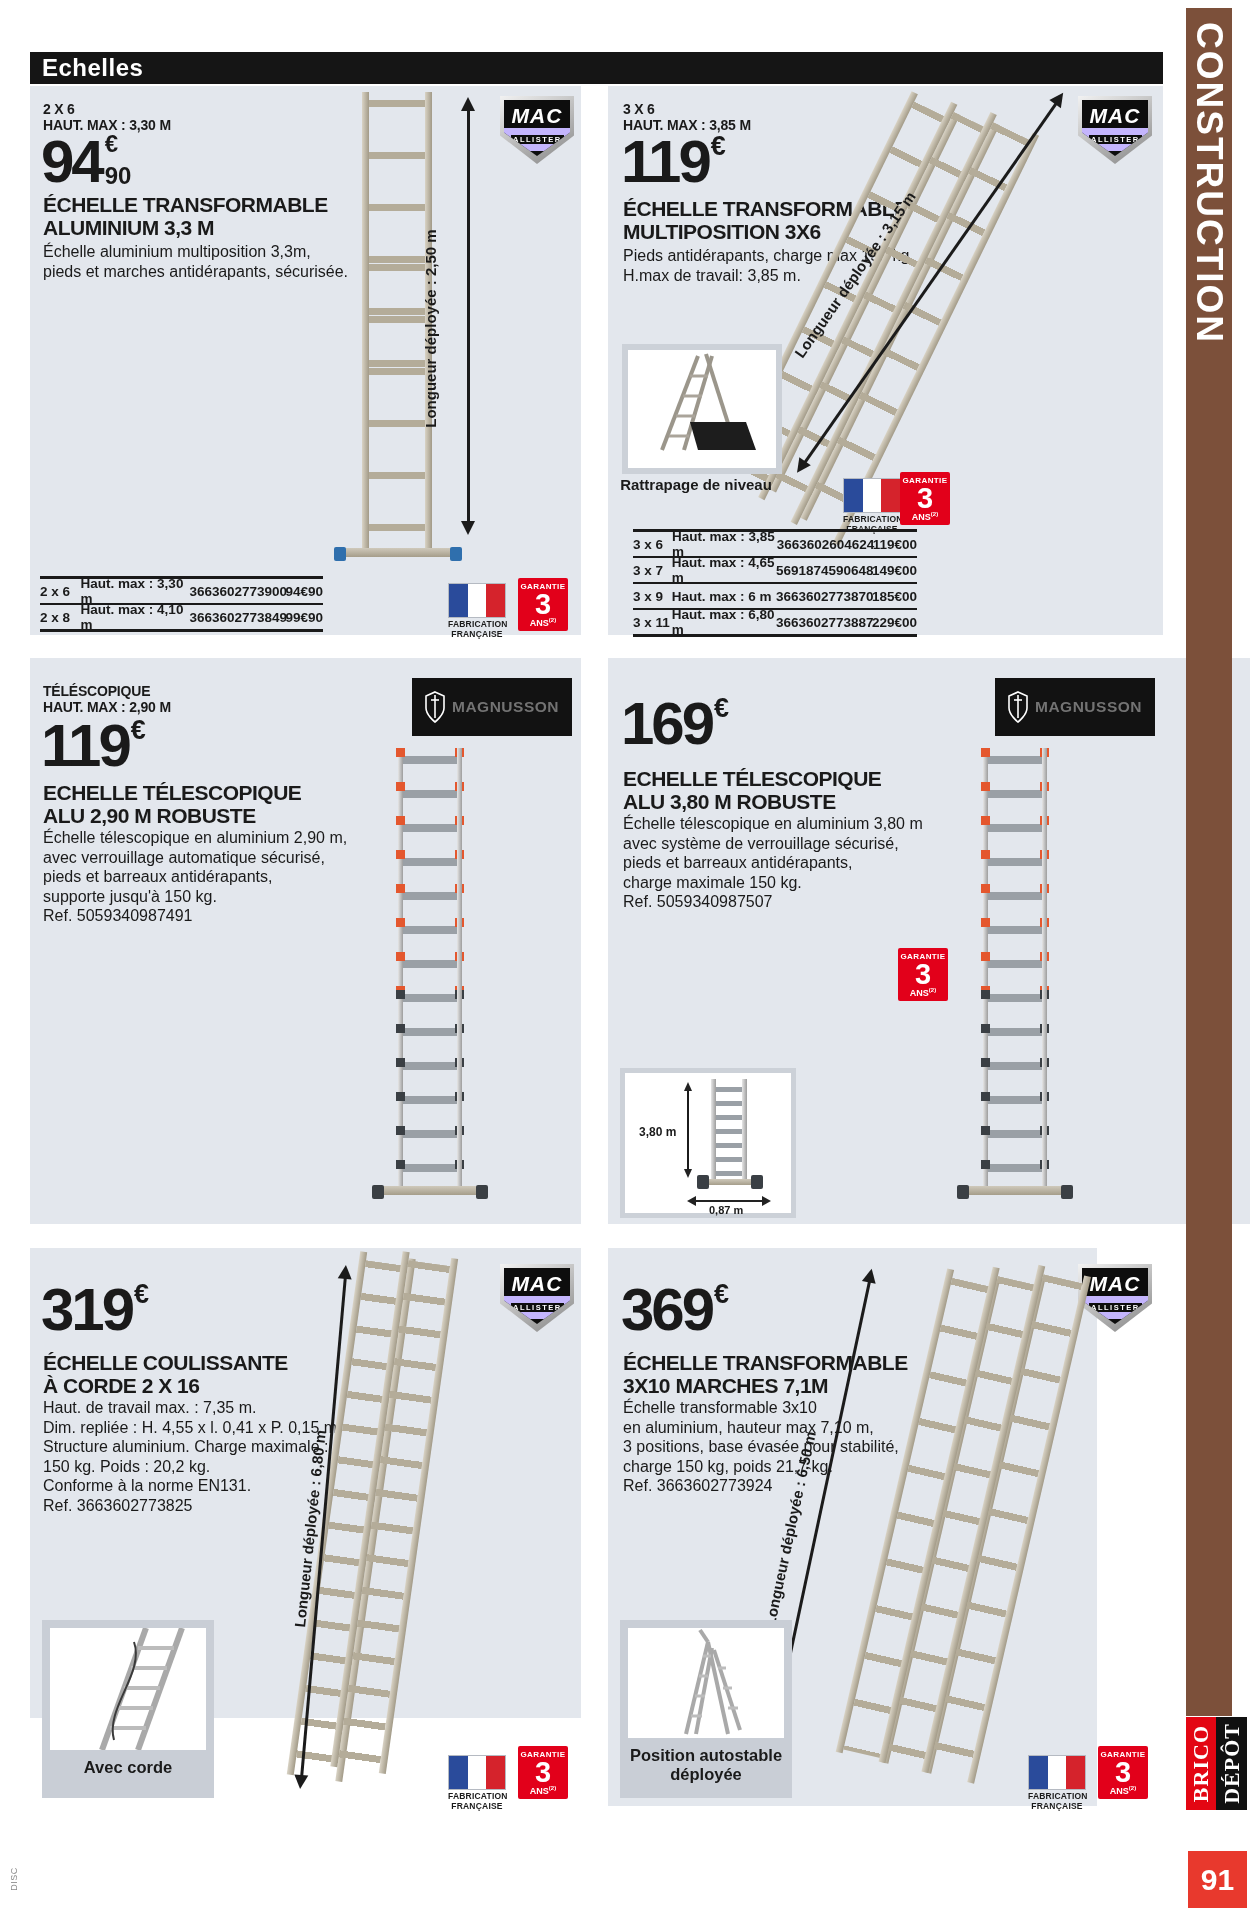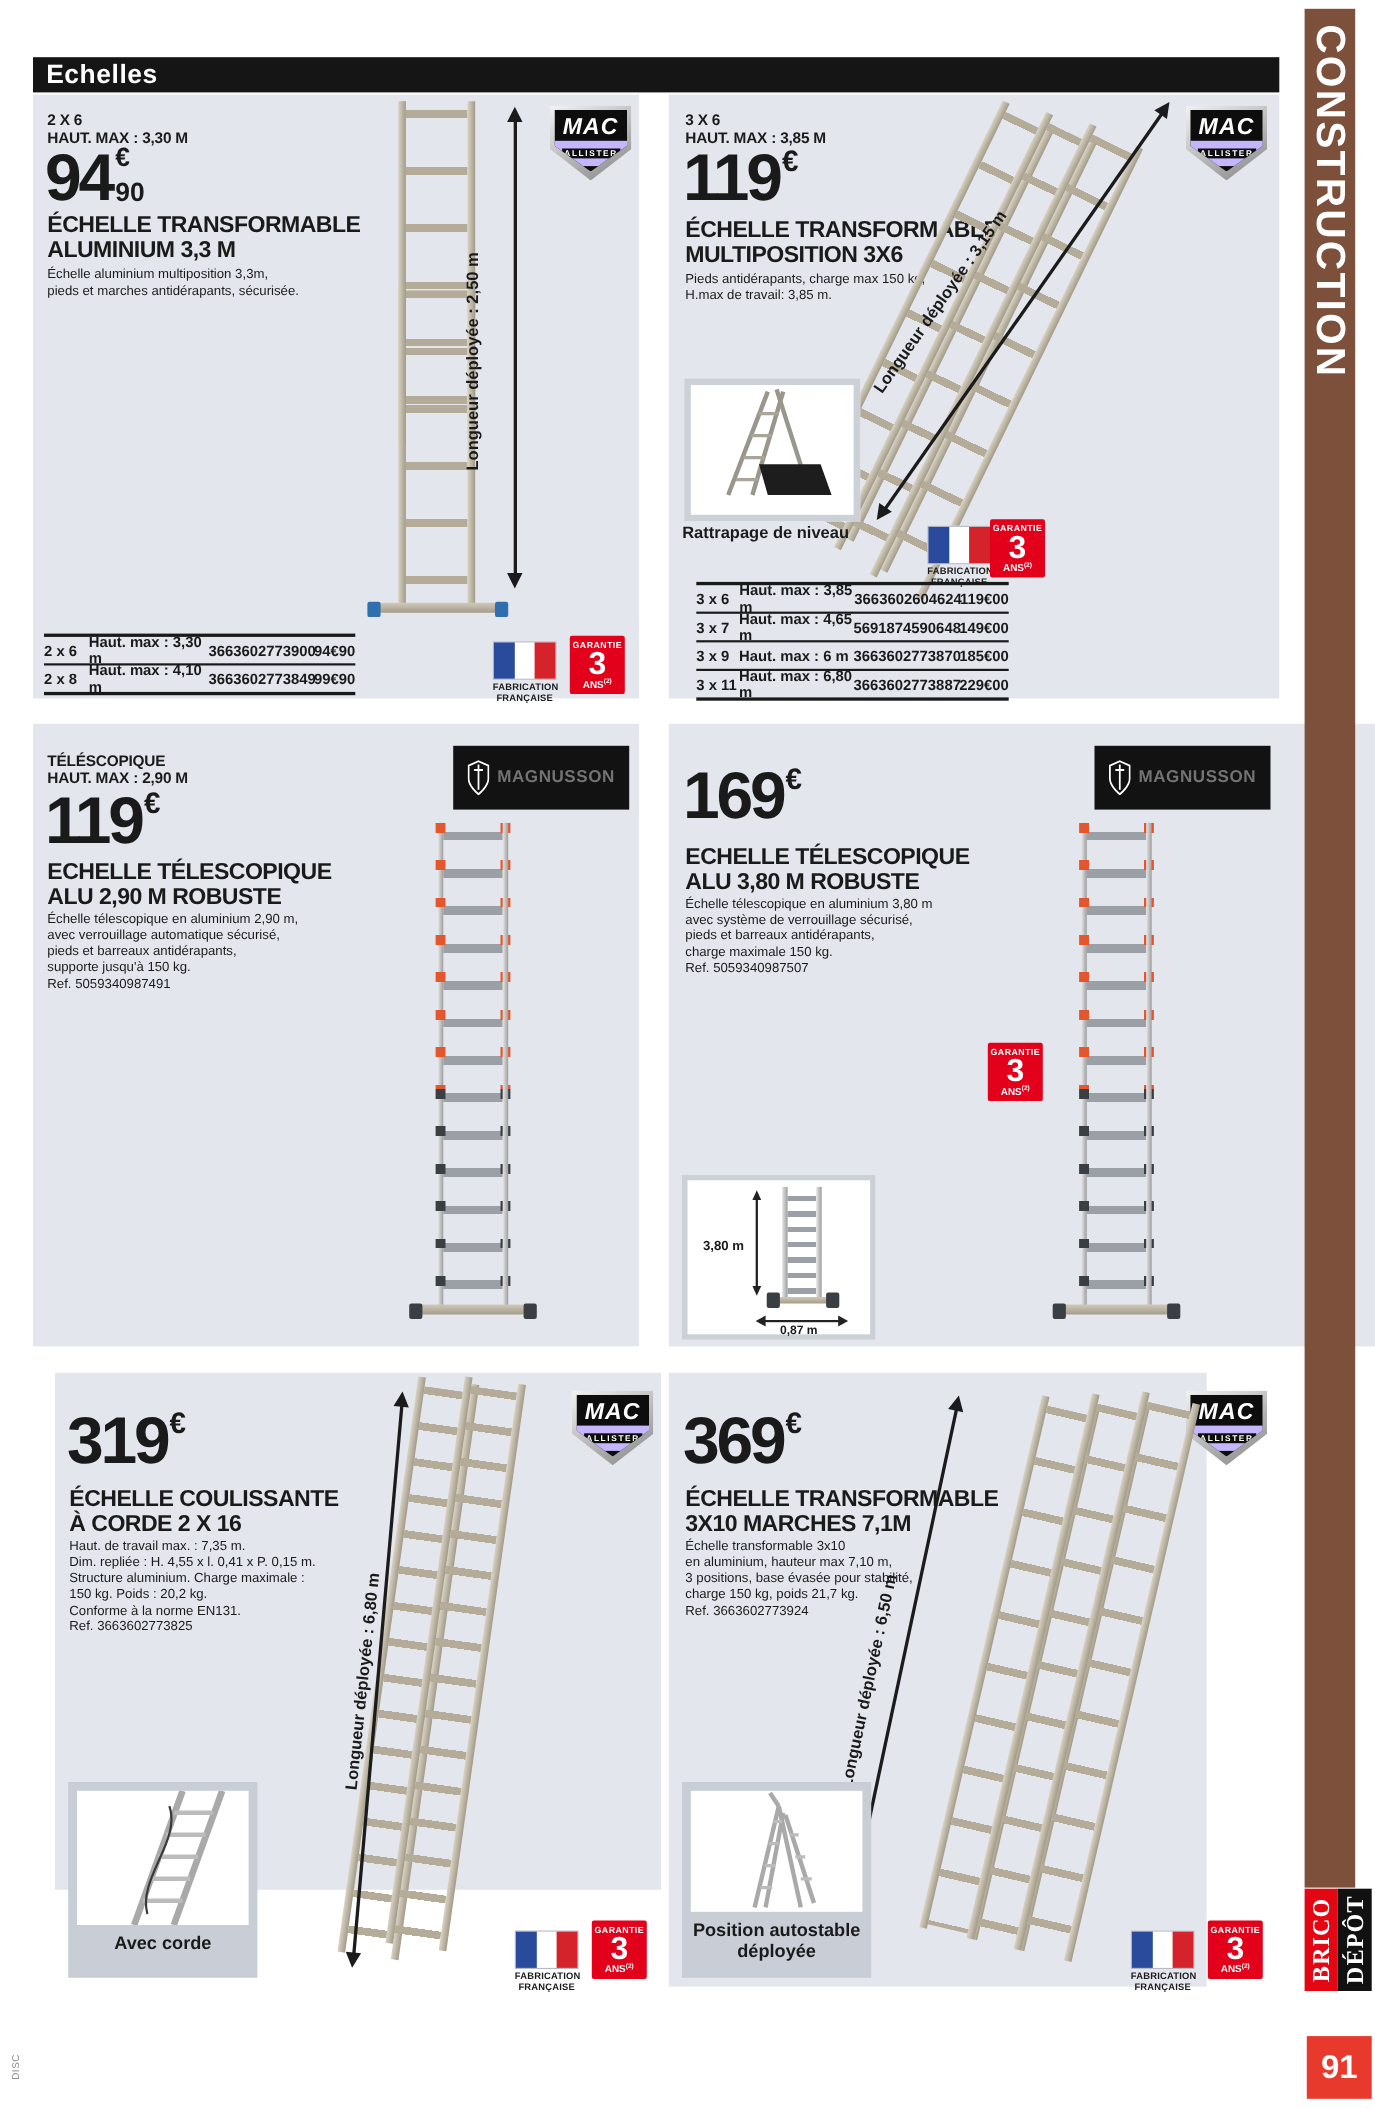--- a/index.html
+++ b/index.html
@@ -8,21 +8,21 @@
   .panel{position:absolute;background:#e3e7ed;}
   .hdrbar{position:absolute;left:30px;top:52px;width:1133px;height:32px;background:#151515;
           color:#fff;font-size:24px;font-weight:bold;letter-spacing:.5px;padding:2px 0 0 12px;box-sizing:border-box;}
   .variant{position:absolute;font-size:14px;font-weight:bold;line-height:1.12;letter-spacing:-.2px;white-space:pre-line;}
   .price{position:absolute;font-weight:bold;letter-spacing:-3px;line-height:1;}
   .pnum{font-size:60px;}
   .pcol{display:inline-flex;flex-direction:column;justify-content:space-between;height:56px;vertical-align:top;
         margin-left:3px;letter-spacing:0;font-size:24px;line-height:1;}
   .peursup{font-size:27px;letter-spacing:0;vertical-align:top;position:relative;top:1px;margin-left:2px;}
   .ptitle{position:absolute;font-size:21px;font-weight:bold;line-height:1.08;letter-spacing:-.5px;white-space:pre-line;}
-  .pdesc{position:absolute;font-size:12px;line-height:1.22;white-space:pre-line;}
+  .pdesc{position:absolute;font-size:16px;line-height:1.22;white-space:pre-line;}
   .rlabel{position:absolute;width:270px;text-align:center;font-size:15px;font-weight:bold;white-space:nowrap;}
   
   .varrow{position:absolute;width:3px;background:#1b1b1b;}
   .varrow::before{content:"";position:absolute;top:-14px;left:-6px;border:7px solid transparent;border-bottom:14px solid #1b1b1b;}
   .varrow::after{content:"";position:absolute;bottom:-14px;left:-6px;border:7px solid transparent;border-top:14px solid #1b1b1b;}
   .varrow.sm{width:2px;}
   .varrow.sm::before{border:4px solid transparent;border-bottom:9px solid #222;left:-3px;top:-9px;}
   .varrow.sm::after{border:4px solid transparent;border-top:9px solid #222;left:-3px;bottom:-9px;}
   .harrow{position:absolute;height:2px;background:#222;}
   .harrow::before{content:"";position:absolute;left:-9px;top:-4px;border:5px solid transparent;border-right:9px solid #222;}
@@ -326,21 +326,21 @@
       <div class="dlabel" style="left:14px;top:52px;">3,80 m</div>
       <div class="lad tele" style="left:86px;top:6px;width:36px;height:102px;">
         <div class="rungs" style="background:repeating-linear-gradient(to bottom,#9aa0a6 0 5px,transparent 5px 14px);"></div>
       </div>
       <div class="stab dark" style="left:74px;top:106px;width:62px;height:6px;"></div>
       <div class="harrow" style="left:66px;top:127px;width:76px;"></div>
       <div class="dlabel" style="left:84px;top:131px;font-size:11px;">0,87 m</div>
     </div>
   </div>
 
-  <div class="panel" style="left:30px;top:1248px;width:551px;height:470px;margin-left:20px;">
+  <div class="panel" style="left:30px;top:1248px;width:551px;height:470px;">
     <div class="price" style="left:11px;top:32px;">
       <span class="pnum">319</span><span class="peursup">€</span>
     </div>
     <div class="ptitle" style="left:13px;top:104px;">ÉCHELLE COULISSANTE
 À CORDE 2 X 16</div>
     <div class="pdesc" style="left:13px;top:150px;">Haut. de travail max. : 7,35 m.
 Dim. repliée : H. 4,55 x l. 0,41 x P. 0,15 m.
 Structure aluminium. Charge maximale :
 150 kg. Poids : 20,2 kg.
 Conforme à la norme EN131.

